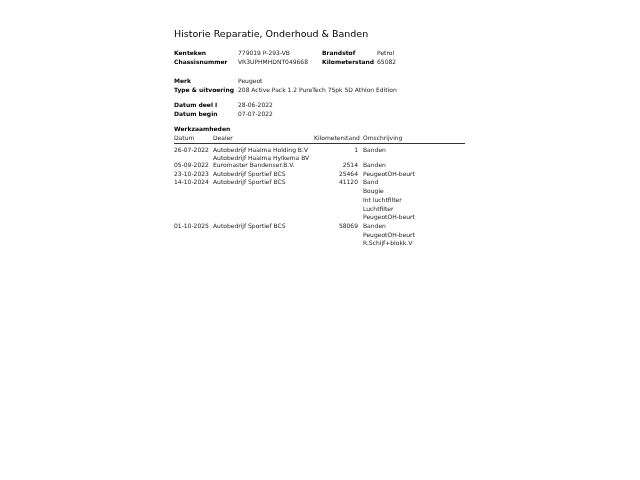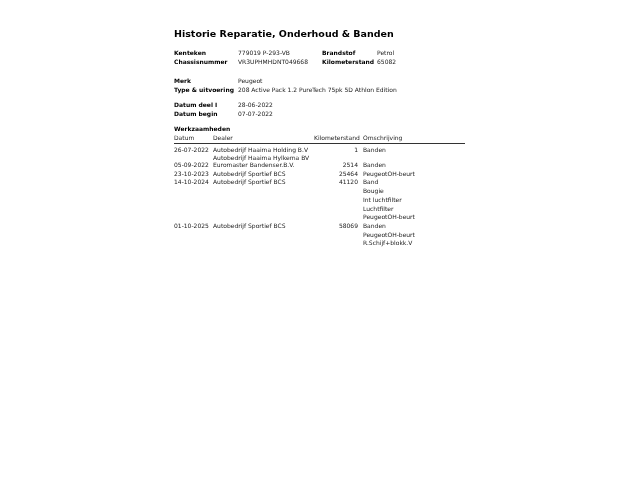--- a/index.html
+++ b/index.html
@@ -4,21 +4,21 @@
 <style>
   * { margin:0; padding:0; box-sizing:border-box; }
   html, body { width:640px; height:480px; background:#ffffff; overflow:hidden; }
   .doc {
     position:relative; width:640px; height:480px;
     font-family:"DejaVu Sans","Liberation Sans",sans-serif;
     color:#222222; background:#ffffff;
   }
   .title {
     position:absolute; left:174px; top:28px;
-    font-size:9.5px; font-weight:bold; color:#000000; white-space:nowrap;
+    font-size:9.5px; font-weight:normal; color:#000000; white-space:nowrap;
   }
   .info-grid { position:absolute; left:174px; font-size:6px; line-height:9px; }
   .grid-a { top:48px; display:grid; grid-template-columns:64px 84px 55px auto; }
   .grid-b { top:76px; display:grid; grid-template-columns:64px auto; }
   .grid-c { top:100px; display:grid; grid-template-columns:64px auto; }
   .label { font-weight:bold; color:#000000; white-space:nowrap; }
   .value { color:#222222; white-space:nowrap; }
   .section-title {
     position:absolute; left:174px; top:125px;
     font-size:6px; font-weight:bold; color:#000000; white-space:nowrap;

